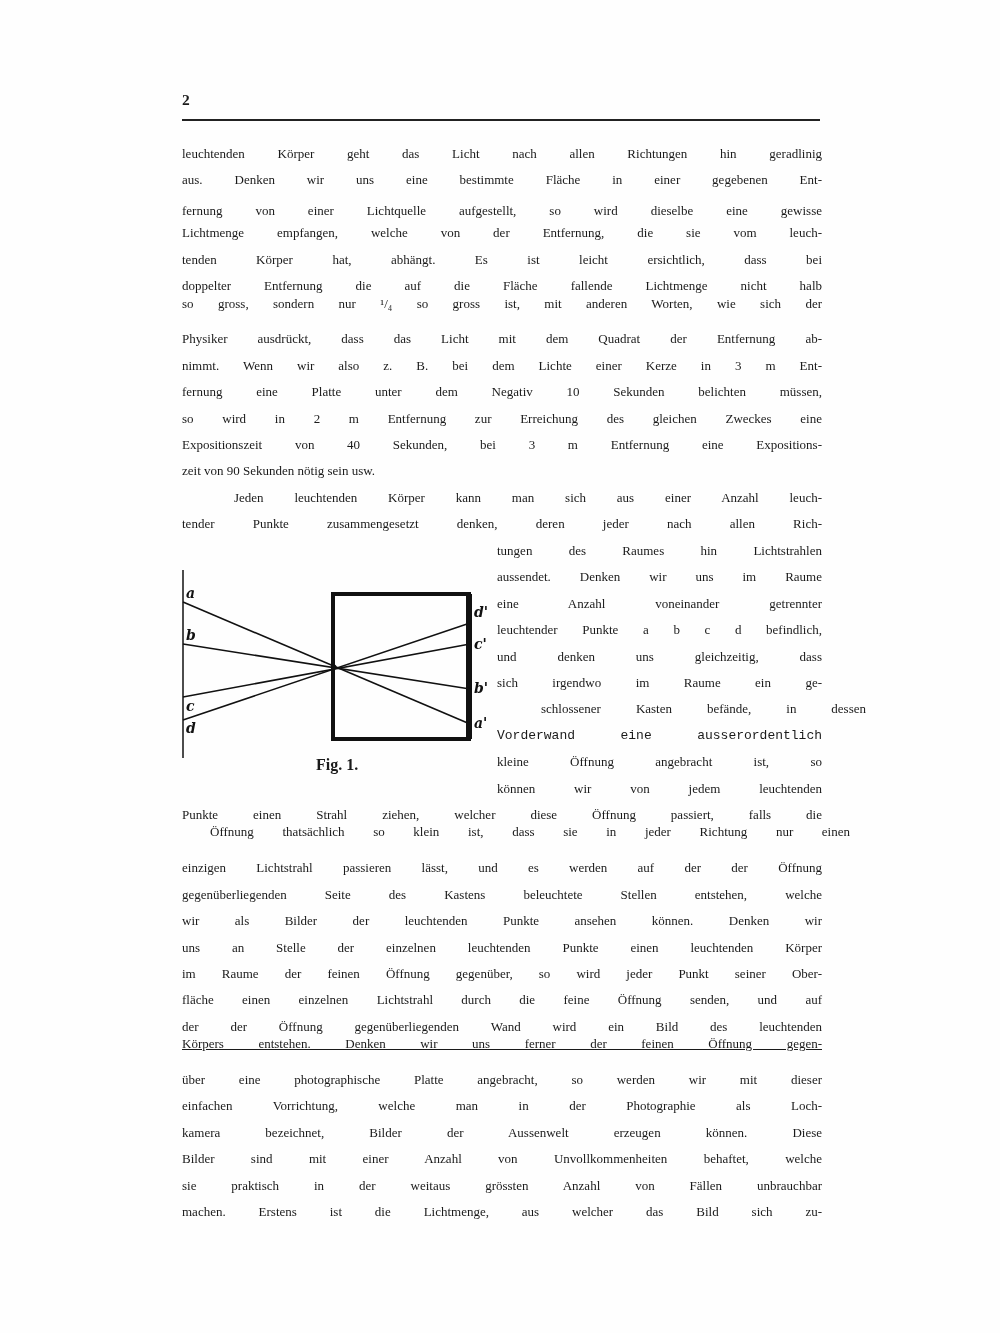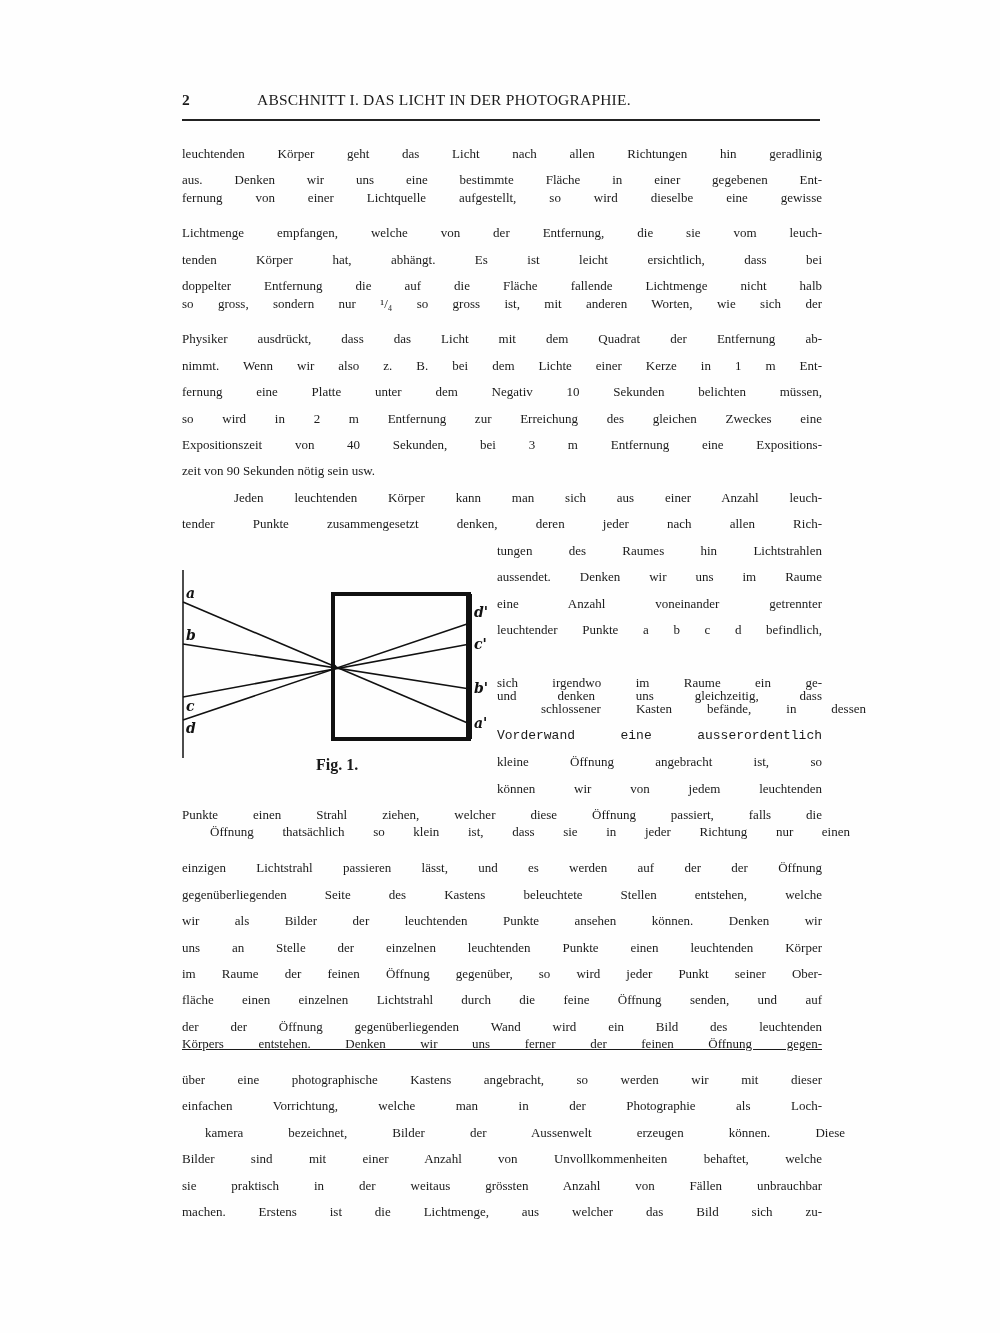--- a/index.html
+++ b/index.html
@@ -16,63 +16,62 @@
   .line.indent { padding-left:52px; width:588px; }
   .fig { position:absolute; left:0; top:0; }
   .caption { position:absolute; left:316px; top:756px; font-size:16px; font-weight:bold; }
   .lbl { font-family:"DejaVu Serif", serif; font-style:italic; font-weight:bold; font-size:14px; fill:#111; }
 </style>
 </head>
 <body>
 
 <div class="header">
   <span class="pnum">2</span>
-  <span class="title">ABSCHNITT I.  DAS LICHT IN DER PHOTOGRAPHIE.</span>
 </div>
 <div class="rule"></div>
 
 <div id="body-text">
     <div class="line " style="top: 141px;">leuchtenden Körper geht das Licht nach allen Richtungen hin geradlinig</div>
     <div class="line " style="top: 167.45px;">aus.  Denken wir uns eine bestimmte Fläche in einer gegebenen Ent-</div>
-    <div class="line " style="top: 185px;">fernung von einer Lichtquelle aufgestellt, so wird dieselbe eine gewisse</div>
+    <div class="line " style="top: 198px;">fernung von einer Lichtquelle aufgestellt, so wird dieselbe eine gewisse</div>
     <div class="line " style="top: 220.35px;">Lichtmenge empfangen, welche von der Entfernung, die sie vom leuch-</div>
     <div class="line " style="top: 246.8px;">tenden Körper hat, abhängt.  Es ist leicht ersichtlich, dass bei</div>
     <div class="line " style="top: 273.25px;">doppelter Entfernung die auf die Fläche fallende Lichtmenge nicht halb</div>
     <div class="line " style="top: 291px;">so gross, sondern nur ¹/₄ so gross ist, mit anderen Worten, wie sich der</div>
     <div class="line " style="top: 326.15px;">Physiker ausdrückt, dass das Licht mit dem Quadrat der Entfernung ab-</div>
-    <div class="line " style="top: 352.6px;">nimmt.  Wenn wir also z. B. bei dem Lichte einer Kerze in 1 m Ent-</div>
+    <div class="line " style="top: 352.6px;">nimmt.  Wenn wir also z. B. bei dem Lichte einer Kerze in 3 m Ent-</div>
     <div class="line " style="top: 379.05px;">fernung eine Platte unter dem Negativ 10 Sekunden belichten müssen,</div>
     <div class="line " style="top: 405.5px;">so wird in 2 m Entfernung zur Erreichung des gleichen Zweckes eine</div>
     <div class="line " style="top: 431.95px;">Expositionszeit von 40 Sekunden, bei 3 m Entfernung eine Expositions-</div>
     <div class="line  last" style="top: 458.4px;">zeit von 90 Sekunden nötig sein usw.</div>
     <div class="line indent" style="top: 484.85px;">Jeden leuchtenden Körper kann man sich aus einer Anzahl leuch-</div>
     <div class="line " style="top: 511.3px;">tender Punkte zusammengesetzt denken, deren jeder nach allen Rich-</div>
     <div class="line narrow" style="top: 537.75px;">tungen des Raumes hin Lichtstrahlen</div>
     <div class="line narrow" style="top: 564.2px;">aussendet.  Denken wir uns im Raume</div>
     <div class="line narrow" style="top: 590.65px;">eine Anzahl voneinander getrennter</div>
     <div class="line narrow" style="top: 617.1px;">leuchtender Punkte a b c d befindlich,</div>
-    <div class="line narrow" style="top: 643.55px; margin-top: 39px;">und denken uns gleichzeitig, dass</div>
+    <div class="line narrow" style="top: 643.55px;">und denken uns gleichzeitig, dass</div>
     <div class="line narrow" style="top: 670px;">sich irgendwo im Raume ein ge-</div>
     <div class="line narrow" style="top: 696.45px; margin-left: 44px;">schlossener Kasten befände, in dessen</div>
     <div class="line narrow" style="top: 722.9px; font-family: Liberation Mono, monospace;">Vorderwand eine ausserordentlich</div>
     <div class="line narrow" style="top: 749.35px;">kleine Öffnung angebracht ist, so</div>
     <div class="line narrow" style="top: 775.8px;">können wir von jedem leuchtenden</div>
     <div class="line " style="top: 802.25px;">Punkte einen Strahl ziehen, welcher diese Öffnung passiert, falls die</div>
     <div class="line " style="top: 819px; margin-left: 28px;">Öffnung thatsächlich so klein ist, dass sie in jeder Richtung nur einen</div>
     <div class="line " style="top: 855.15px;">einzigen Lichtstrahl passieren lässt, und es werden auf der der Öffnung</div>
     <div class="line " style="top: 881.6px;">gegenüberliegenden Seite des Kastens beleuchtete Stellen entstehen, welche</div>
     <div class="line " style="top: 908.05px;">wir als Bilder der leuchtenden Punkte ansehen können.  Denken wir</div>
     <div class="line " style="top: 934.5px;">uns an Stelle der einzelnen leuchtenden Punkte einen leuchtenden Körper</div>
     <div class="line " style="top: 960.95px;">im Raume der feinen Öffnung gegenüber, so wird jeder Punkt seiner Ober-</div>
     <div class="line " style="top: 987.4px;">fläche einen einzelnen Lichtstrahl durch die feine Öffnung senden, und auf</div>
     <div class="line " style="top: 1013.85px;">der der Öffnung gegenüberliegenden Wand wird ein Bild des leuchtenden</div>
     <div class="line " style="top: 1031px; text-decoration: underline;">Körpers entstehen.  Denken wir uns ferner der feinen Öffnung gegen-</div>
-    <div class="line " style="top: 1066.75px;">über eine photographische Kastens angebracht, so werden wir mit dieser</div>
+    <div class="line " style="top: 1066.75px;">über eine photographische Platte angebracht, so werden wir mit dieser</div>
     <div class="line " style="top: 1093.2px;">einfachen Vorrichtung, welche man in der Photographie als Loch-</div>
-    <div class="line " style="top: 1119.65px; margin-left: 23px;">kamera bezeichnet, Bilder der Aussenwelt erzeugen können.  Diese</div>
+    <div class="line " style="top: 1119.65px;">kamera bezeichnet, Bilder der Aussenwelt erzeugen können.  Diese</div>
     <div class="line " style="top: 1146.1px;">Bilder sind mit einer Anzahl von Unvollkommenheiten behaftet, welche</div>
     <div class="line " style="top: 1172.55px;">sie praktisch in der weitaus grössten Anzahl von Fällen unbrauchbar</div>
     <div class="line " style="top: 1199px;">machen.  Erstens ist die Lichtmenge, aus welcher das Bild sich zu-</div>
   </div>
 
 <svg class="fig" width="1000" height="1333">
   <g stroke="#111" fill="none">
     <line x1="183" y1="570" x2="183" y2="758" stroke-width="1.5"></line>
     <rect x="333" y="594" width="136" height="145" stroke-width="4"></rect>
     <line x1="469" y1="594" x2="469" y2="739" stroke-width="6"></line>

